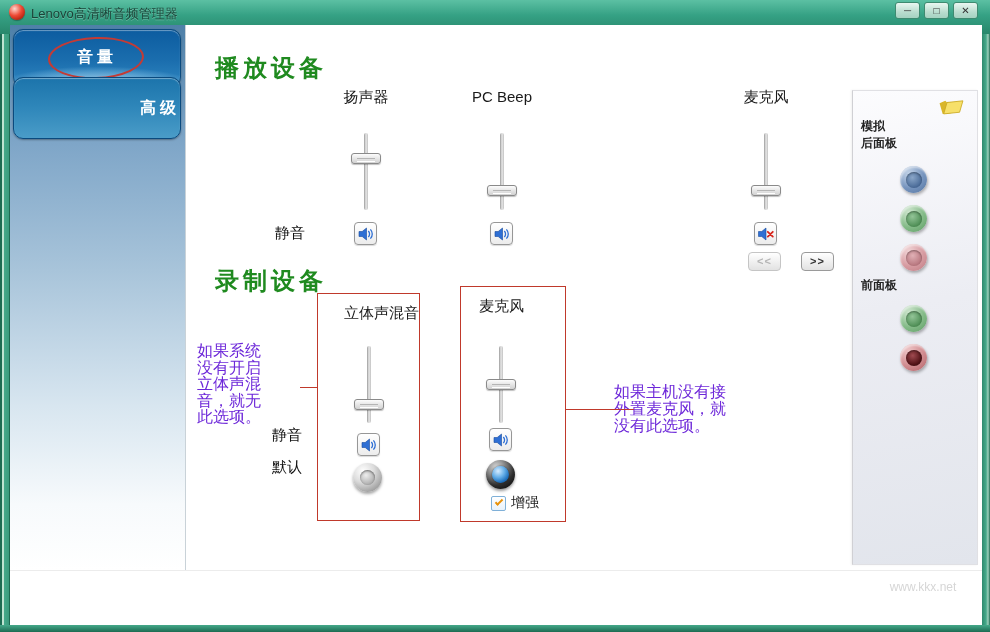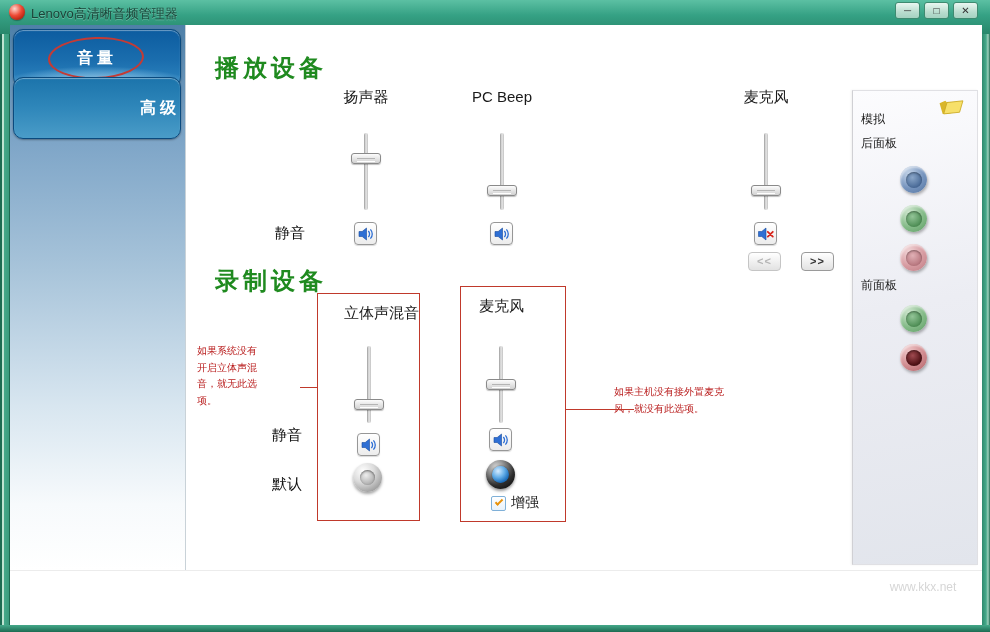--- a/index.html
+++ b/index.html
@@ -34,21 +34,21 @@
   
   .sidebar { position:absolute; left:0; top:0; width:176px; height:545px;
     background:linear-gradient(to bottom,#4e80a8 0%,#7fa6c8 22%,#a8c4da 45%,#d8e6f0 70%,#f7fafc 88%,#ffffff 100%);
     border-right:1px solid #c9d2d8; }
   .side-btn { position:absolute; left:3px; width:168px; border-radius:10px; color:#ffffff;
     font-size:16px; font-weight:bold; letter-spacing:4px; text-align:center; cursor:pointer;
     border:1px solid #0a4a7e; box-shadow:0 1px 2px rgba(0,0,0,.35), inset 0 1px 1px rgba(255,255,255,.4); }
   .side-btn.volume { top:4px; height:58px; line-height:56px;
     background:
       radial-gradient(ellipse 90% 60% at 50% 108%, rgba(230,248,255,.95), rgba(160,215,245,.35) 55%, rgba(0,0,0,0) 72%),
-      linear-gradient(to bottom,#0c5ca0 0%,#1b6eae 55%,#2f86c0 100%); }
+      linear-gradient(to bottom,#0c5ca0 0%,#1b6eae 55%,#2f86c0 100%); font-family: Liberation Mono, monospace; }
   .side-btn.advanced { top:52px; height:62px; line-height:60px;
     background:linear-gradient(to bottom,#1c74ab 0%,#2f87ba 50%,#4a9cc8 100%);text-align:right; }
   .red-ellipse { position:absolute; left:38px; top:12px; width:96px; height:42px;
     border:2px solid #c43b35; border-radius:50%; transform:rotate(-2deg); pointer-events:none; }
 
   
   .section-heading { position:absolute; font-size:24px; font-weight:bold; color:#1f8a1f; letter-spacing:4px; }
   .h-playback { left:205px; top:27px; }
   .h-recording { left:205px; top:240px; }
 
@@ -103,36 +103,36 @@
 
   .boost-row { position:absolute; left:30px; top:207px; display:flex; align-items:center; gap:5px; cursor:pointer; }
   .checkbox { width:15px; height:15px; border:1px solid #7fb0d8; border-radius:2px;
     background:linear-gradient(to bottom,#ffffff,#e8f2fb); display:flex; align-items:center; justify-content:center; }
   .checkmark { width:8px; height:4px; border-left:2px solid #e8920a; border-bottom:2px solid #e8920a;
     transform:rotate(-45deg) translate(1px,-1px); }
   .boost-label { font-size:14px; color:#1a1a1a; }
 
   .rec-side-label { position:absolute; left:240px; width:52px; text-align:right; font-size:15px; color:#111; }
   .lbl-mute-rec { top:401px; }
-  .lbl-default { top:450px; }
-
-  
-  .annotation { position:absolute; color:#b91c1c; font-size:10px; line-height:16.5px; }
+  .lbl-default { top:433px; }
+
+  
+  .annotation { position:absolute; color:#6d28d9; font-size:16px; line-height:16.5px; }
   .note-left { left:187px; top:318px; width:64px; }
   .note-right { left:604px; top:358px; width:124px; line-height:17px; }
   .connector { position:absolute; height:1px; background:#c0392b; }
   .conn-left { left:290px; top:362px; width:17px; }
   .conn-right { left:556px; top:384px; width:68px; }
 
   
   .jack-panel { position:absolute; left:842px; top:65px; width:126px; height:475px;
     background:linear-gradient(170deg,#fcfcfe 0%,#ecedf3 45%,#e2e5ec 100%);
     border:1px solid #e0e0e4; border-left:1px solid #d0d0d4; box-shadow:-1px 0 2px rgba(0,0,0,.06); }
-  .panel-label { position:absolute; left:8px; font-size:12px; color:#222; }
-  .lbl-analog { top:20px; font-weight:normal; }
+  .panel-label { position:absolute; left:8px; font-size:12px; color:#222;font-weight:bold; }
+  .lbl-analog { top:27px; font-weight:bold; }
   .lbl-rear { top:44px; }
   .lbl-front { top:186px; }
   .jack { position:absolute; left:47px; width:27px; height:27px; border-radius:50%;
     display:flex; align-items:center; justify-content:center; cursor:pointer;
     box-shadow:1px 2px 3px rgba(0,0,0,.3), inset 1px 2px 2px rgba(255,255,255,.55); }
   .jack::after { content:""; width:16px; height:16px; border-radius:50%; box-shadow:inset 0 1px 2px rgba(0,0,0,.35); }
   .jack.blue  { top:75px;  background:radial-gradient(circle at 35% 30%, #c6d6ea, #7593bd 55%, #54749f); }
   .jack.blue::after  { background:radial-gradient(circle at 40% 35%, #8aa6c8, #4a6b98 70%); }
   .jack.green-rear { top:114px; }
   .jack.pink  { top:153px; background:radial-gradient(circle at 35% 30%, #f2d6d8, #d69aa0 55%, #bd7b83); }

